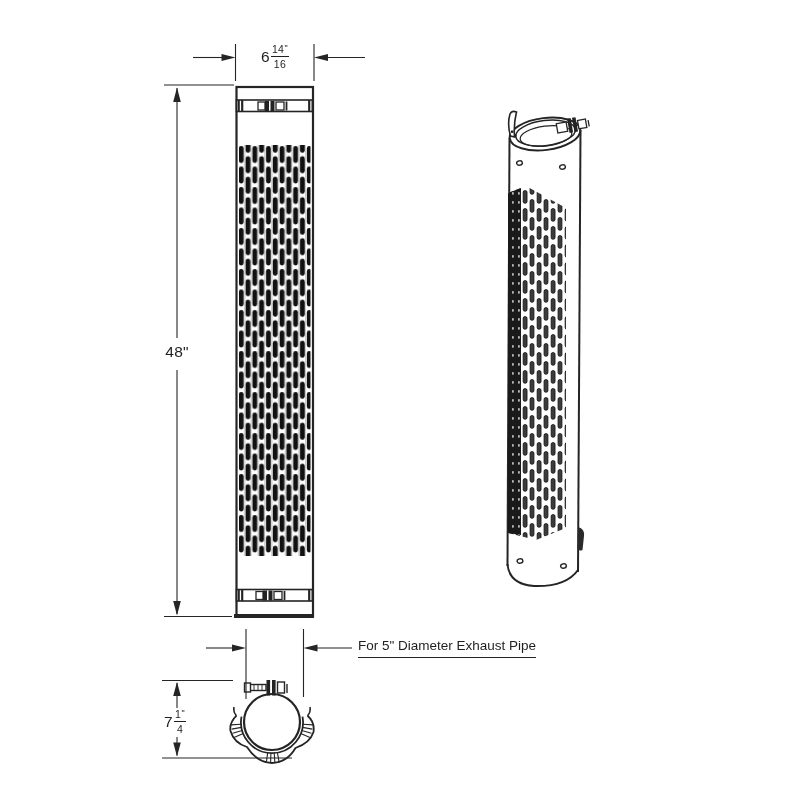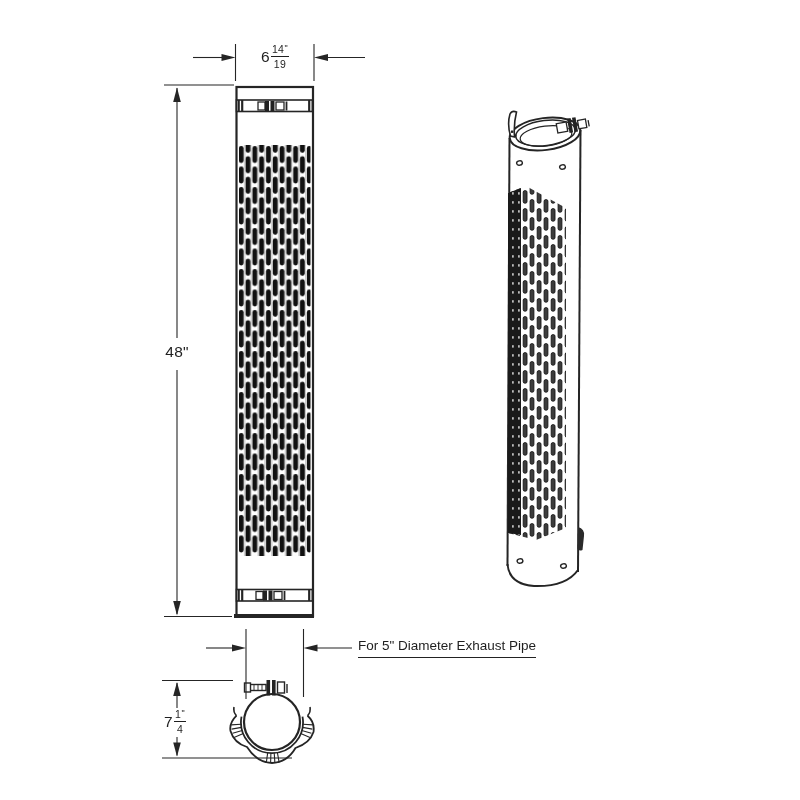--- a/index.html
+++ b/index.html
@@ -195,21 +195,21 @@
     </g>
   </svg>
 
   <div class="dimlabel" style="left:235px;top:44px;width:80px;">
     <span>6</span>
       <span class="frac">
         <span class="num">
           <span>14</span>
           <span class="inchmark">"</span>
         </span>
-        <span class="den">19</span>
+        <span class="den">16</span>
       </span>
   </div>
 
   <div class="dimlabel" style="left:155px;top:344px;width:44px;">
     <span>48"</span>
   </div>
 
   <div class="dimlabel" style="left:152px;top:709px;width:46px;">
     <span>7</span>
       <span class="frac">

